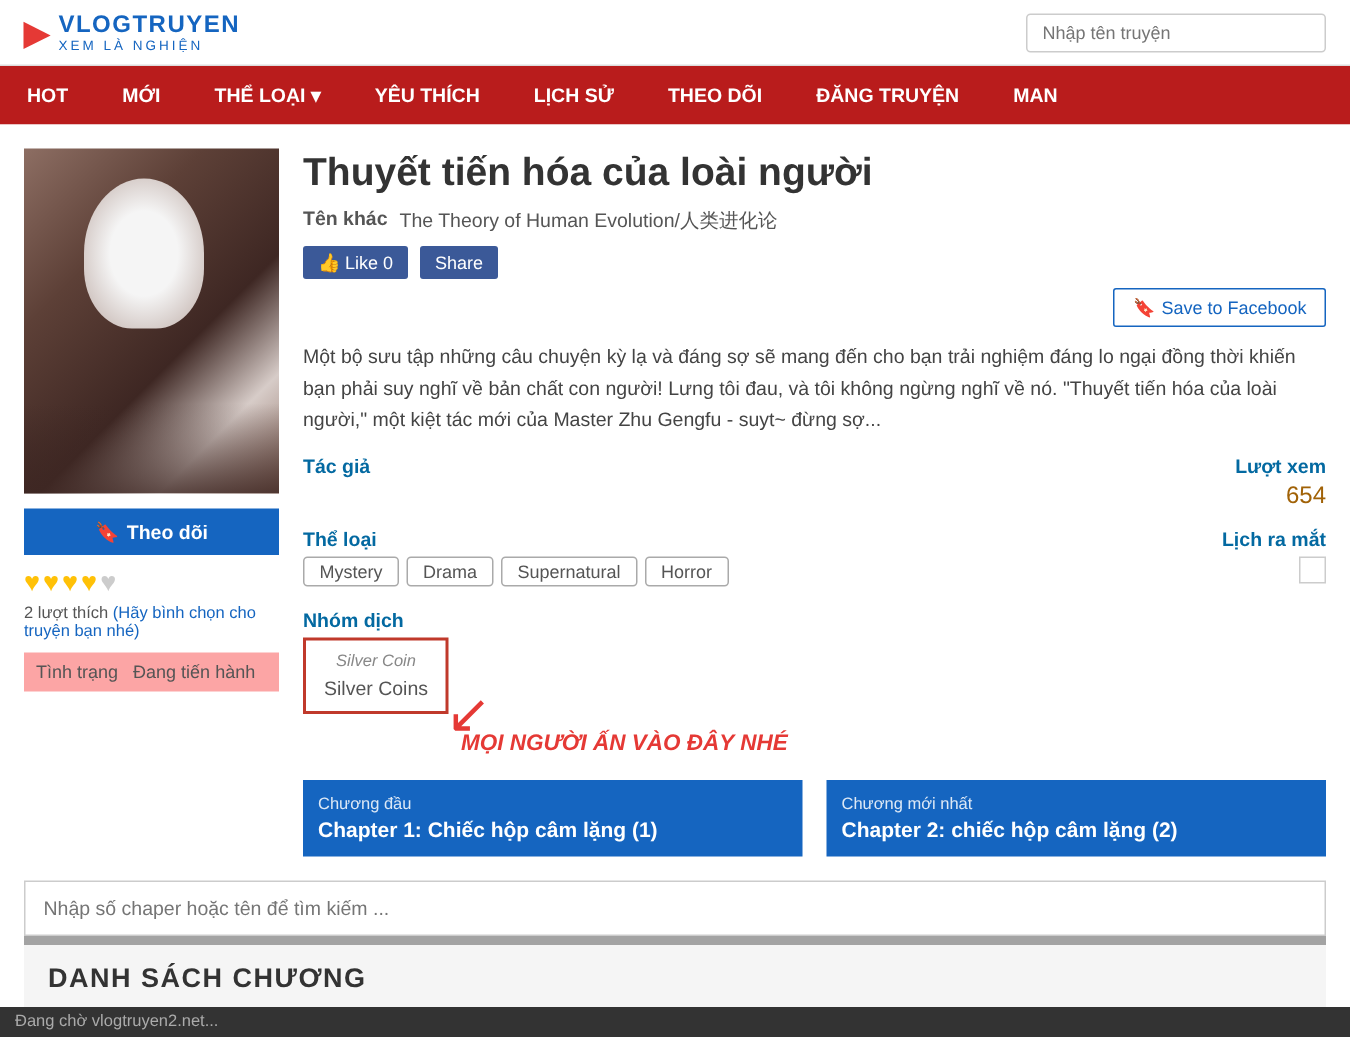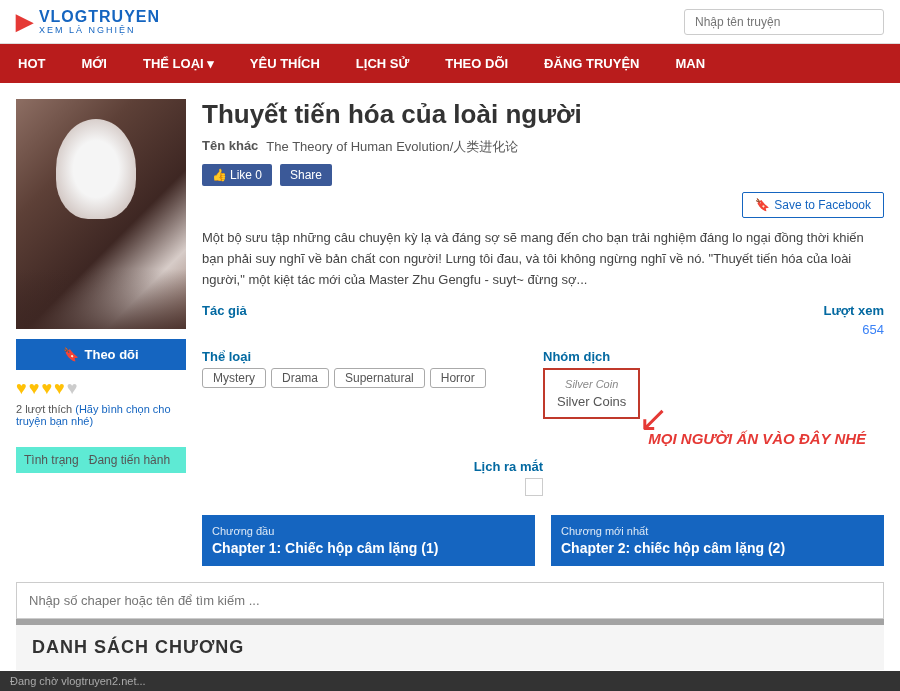--- a/index.html
+++ b/index.html
@@ -128,24 +128,24 @@
       align-items: center;
       gap: 2px;
     }
     .heart { color: #FFC107; font-size: 18px; }
     .heart.empty { color: #ccc; }
 
     .likes-text { font-size: 11px; color: #555; margin-top: 4px; }
     .likes-link { color: #1565c0; cursor: pointer; text-decoration: none; font-size: 11px; }
 
     .status-row {
-      margin-top: 20px;
+      margin-top: 8px;
       font-size: 12px;
       color: #555;
-      background: #5eead4;
+      background: #fca5a5;
       padding: 6px 8px;
     }
 
     
     .manga-info {
       flex: 1;
     }
 
     .manga-title {
       font-size: 26px;
@@ -208,22 +208,22 @@
     }
 
     .meta-item {}
     .meta-label {
       font-size: 13px;
       font-weight: bold;
       color: #0369a1;
       margin-bottom: 4px;
     }
     .meta-value {
-      font-size: 13px;
-      color: #3b82f6;
+      font-size: 16px;
+      color: #a16207;
     }
 
     .tags {
       display: flex;
       gap: 5px;
       flex-wrap: wrap;
     }
     .tag {
       border: 1px solid #aaa;
       padding: 2px 10px;
@@ -456,40 +456,40 @@
         <div class="meta-item">
           <div class="meta-label">Thể loại</div>
           <div class="tags">
             <span class="tag">Mystery</span>
             <span class="tag">Drama</span>
             <span class="tag">Supernatural</span>
             <span class="tag">Horror</span>
           </div>
         </div>
 
+        <div class="meta-item meta-right">
+          <div class="meta-label">Lịch ra mắt</div>
+          <div class="meta-value">
+            <span style="border:1px solid #ccc; width:18px; height:18px; display:inline-block;"></span>
+          </div>
+        </div>
+
         <div class="meta-item">
           <div class="meta-label">Nhóm dịch</div>
           <div class="group-dich-area">
             <div class="silver-coin-box">
               <div class="silver-coin-label">Silver Coin</div>
               <div class="silver-coin-name">Silver Coins</div>
             </div>
             <div class="arrow-annotation">
               <div style="color:#e53935; font-size:36px; margin-left:-10px; margin-top:30px;">↙</div>
               <div class="arrow-text" style="font-size:15px; margin-top:-10px;">MỌI NGƯỜI ẤN VÀO ĐÂY NHÉ</div>
             </div>
           </div>
         </div>
-
-        <div class="meta-item meta-right">
-          <div class="meta-label">Lịch ra mắt</div>
-          <div class="meta-value">
-            <span style="border:1px solid #ccc; width:18px; height:18px; display:inline-block;"></span>
-          </div>
-        </div>
       </div>
 
       <div class="chapters-row">
         <div class="chapter-box">
           <div class="chapter-box-label">Chương đầu</div>
           <div class="chapter-box-name">Chapter 1: Chiếc hộp câm lặng (1)</div>
         </div>
         <div class="chapter-box">
           <div class="chapter-box-label">Chương mới nhất</div>
           <div class="chapter-box-name">Chapter 2: chiếc hộp câm lặng (2)</div>

